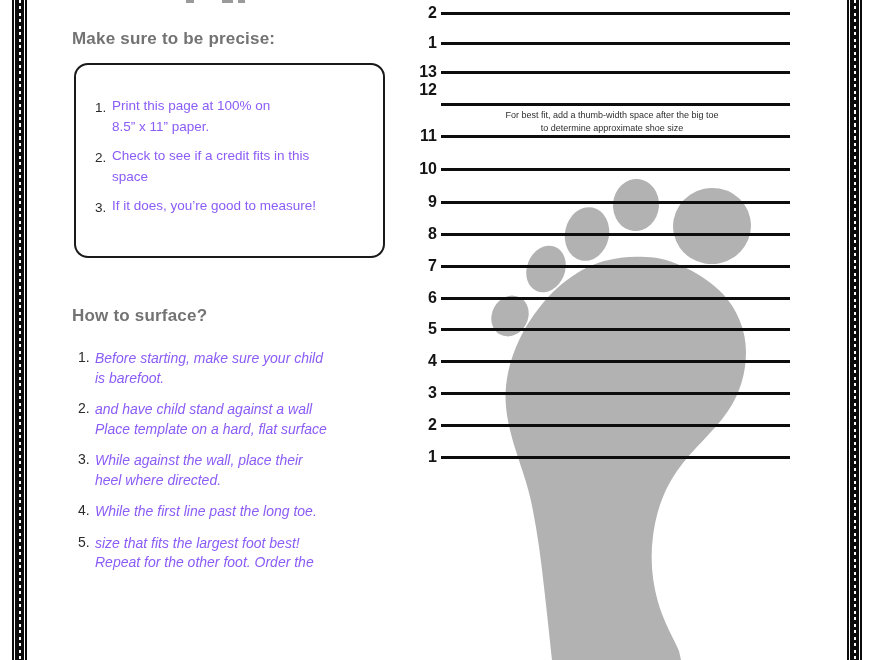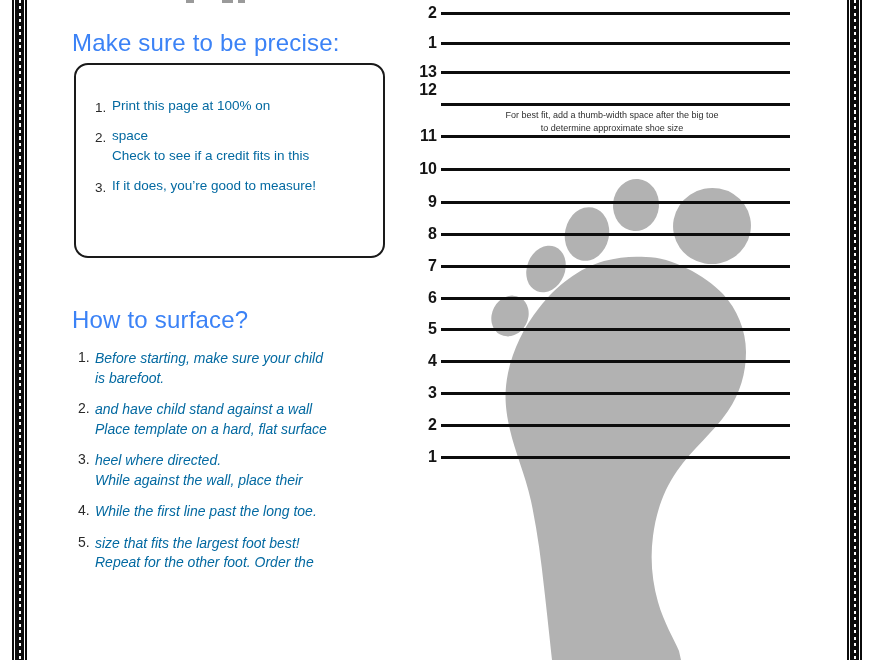--- a/index.html
+++ b/index.html
@@ -23,40 +23,40 @@
   }
   .border-left  { left:12px; }
   .border-right { left:847px; }
 
   
   .top-frag { position:absolute; height:3px; background:#9a9a9a; top:0; }
 
   
   .h-main {
     position:absolute; left:72px;
-    font-size:24px; font-weight:400; color:#3b82f6;
+    font-size:17px; font-weight:700; color:#737373;
     letter-spacing:0.2px; white-space:nowrap;
   }
   #precise-heading { top:29px; }
   #howto-heading   { top:306px; }
 
   .credit-box {
     position:absolute; left:74px; top:63px;
     width:288px; height:160px;
     border:2.5px solid #1a1a1a; border-radius:14px;
     padding:31px 0 0 19px;
   }
 
   .step { display:flex; margin-bottom:9px; }
   .step .num {
     flex:0 0 17px; font-size:13.5px; color:#2a2a2a;
     position:relative;
   }
   .credit-box .step .num { top:4px; }
-  .step .lines { font-size:13.5px; line-height:20.5px; color:#0369a1; }
+  .step .lines { font-size:13.5px; line-height:20.5px; color:#8b5cf6; }
   .step .lines div { white-space:nowrap; }
 
   .howto-list { position:absolute; left:78px; top:349px; }
   .howto-list .step { margin-bottom:12px; }
   .howto-list .step .num { flex:0 0 17px; font-size:14px; }
   .howto-list .step .lines { font-size:14px; line-height:19.5px;font-style:italic; }
 
   
   .foot-svg { position:absolute; left:0; top:0; z-index:1; }
   .ruler-layer { position:absolute; left:0; top:0; width:880px; height:660px; z-index:2; }
@@ -97,27 +97,28 @@
   </div>
 
   <div class="h-main" id="precise-heading">Make sure to be precise:</div>
 
   <div class="credit-box">
     <div>
         <div class="step">
           <span class="num">1.</span>
           <div class="lines">
             <div>Print this page at 100% on</div>
+            <div>8.5” x 11” paper.</div>
           </div>
         </div>
         <div class="step">
           <span class="num">2.</span>
           <div class="lines">
+            <div>Check to see if a credit fits in this</div>
             <div>space</div>
-            <div>Check to see if a credit fits in this</div>
           </div>
         </div>
         <div class="step">
           <span class="num">3.</span>
           <div class="lines">
             <div>If it does, you’re good to measure!</div>
           </div>
         </div>
       </div>
   </div>
@@ -135,22 +136,22 @@
       <div class="step">
         <span class="num">2.</span>
         <div class="lines">
           <div>and have child stand against a wall</div>
           <div>Place template on a hard, flat surface</div>
         </div>
       </div>
       <div class="step">
         <span class="num">3.</span>
         <div class="lines">
+          <div>While against the wall, place their</div>
           <div>heel where directed.</div>
-          <div>While against the wall, place their</div>
         </div>
       </div>
       <div class="step">
         <span class="num">4.</span>
         <div class="lines">
           <div>While the first line past the long toe.</div>
         </div>
       </div>
       <div class="step">
         <span class="num">5.</span>

